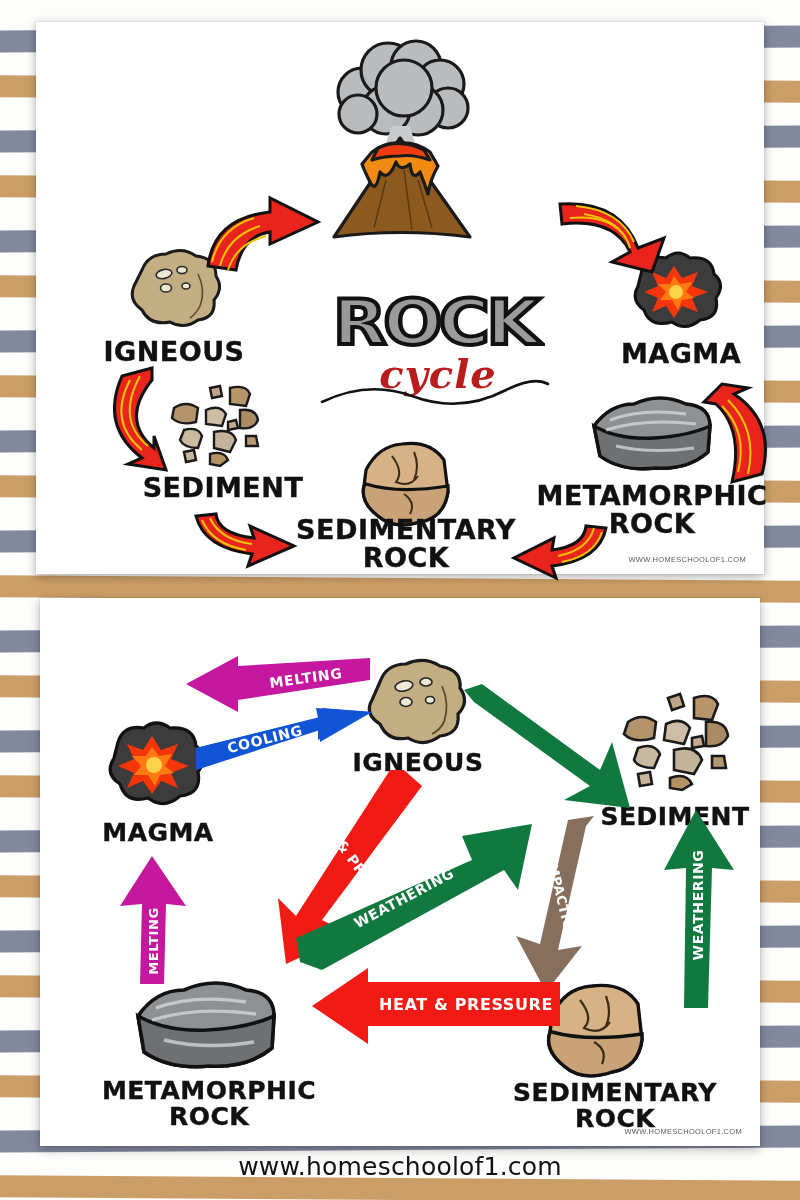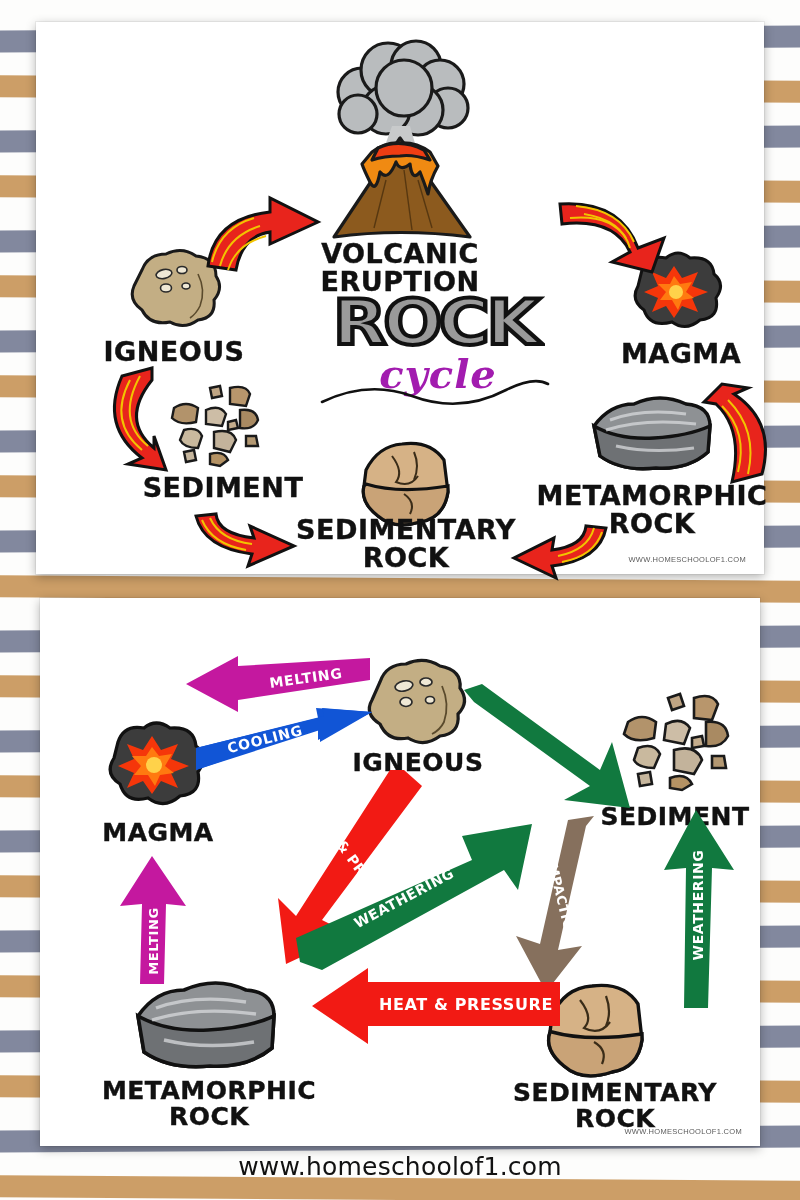--- a/index.html
+++ b/index.html
@@ -49,21 +49,21 @@
     position:absolute;left:0;top:0;width:230px;height:78px;
     font-family:"DejaVu Sans", sans-serif;font-weight:900;
     font-size:62px;letter-spacing:-3px;color:#9a9a9a;
     -webkit-text-stroke:4px #111;
     text-align:center;line-height:78px;
     transform:scaleX(1.12);
   }
   #cycle-word{
     position:absolute;left:18px;top:66px;width:200px;
     font-family:"DejaVu Serif", serif;font-style:italic;font-weight:600;
-    font-size:40px;color:#a21caf;text-align:center;letter-spacing:1px;
+    font-size:40px;color:#b91c1c;text-align:center;letter-spacing:1px;
   }
 
   
   #site-url{
     position:absolute;left:0;top:1152px;width:800px;text-align:center;
     font-size:25px;color:#111;font-family:"DejaVu Sans", sans-serif;
     font-weight:400;letter-spacing:.2px;
   }
 
   
@@ -125,21 +125,20 @@
                  Q100 142 96 132 Q88 152 80 142 Q76 164 70 152 Q64 140 62 134 Z" fill="#f08a12"></path>
         <path d="M78 118 Q100 108 124 120 L130 130 Q112 124 100 126 Q84 126 72 130 Z" fill="#ef3d13"></path>
       </g>
       <g fill="none" stroke="#4a2f0d" stroke-width="1.4" opacity=".8">
         <path d="M104 140 L112 200"></path>
           <path d="M118 150 L132 198"></path>
         <path d="M86 150 L74 198"></path>
       </g>
     </svg>
   </div>
-  <div class="lbl" style="left:214px;top:218px;width:300px;font-size:27px;">VOLCANIC ERUPTION</div>
 
   <div id="rock-title">
     <div id="rock-word">ROCK</div>
     <div id="cycle-word">cycle</div>
     <svg width="230" height="130" style="position:absolute;left:0;top:0;">
       <path d="M2 118 Q48 96 92 112 Q140 130 186 106 Q214 92 228 100" fill="none" stroke="#111" stroke-width="2.6" stroke-linecap="round"></path>
     </svg>
   </div>
 
   <div class="art" style="left:84px;top:222px;width:108px;height:90px;">

